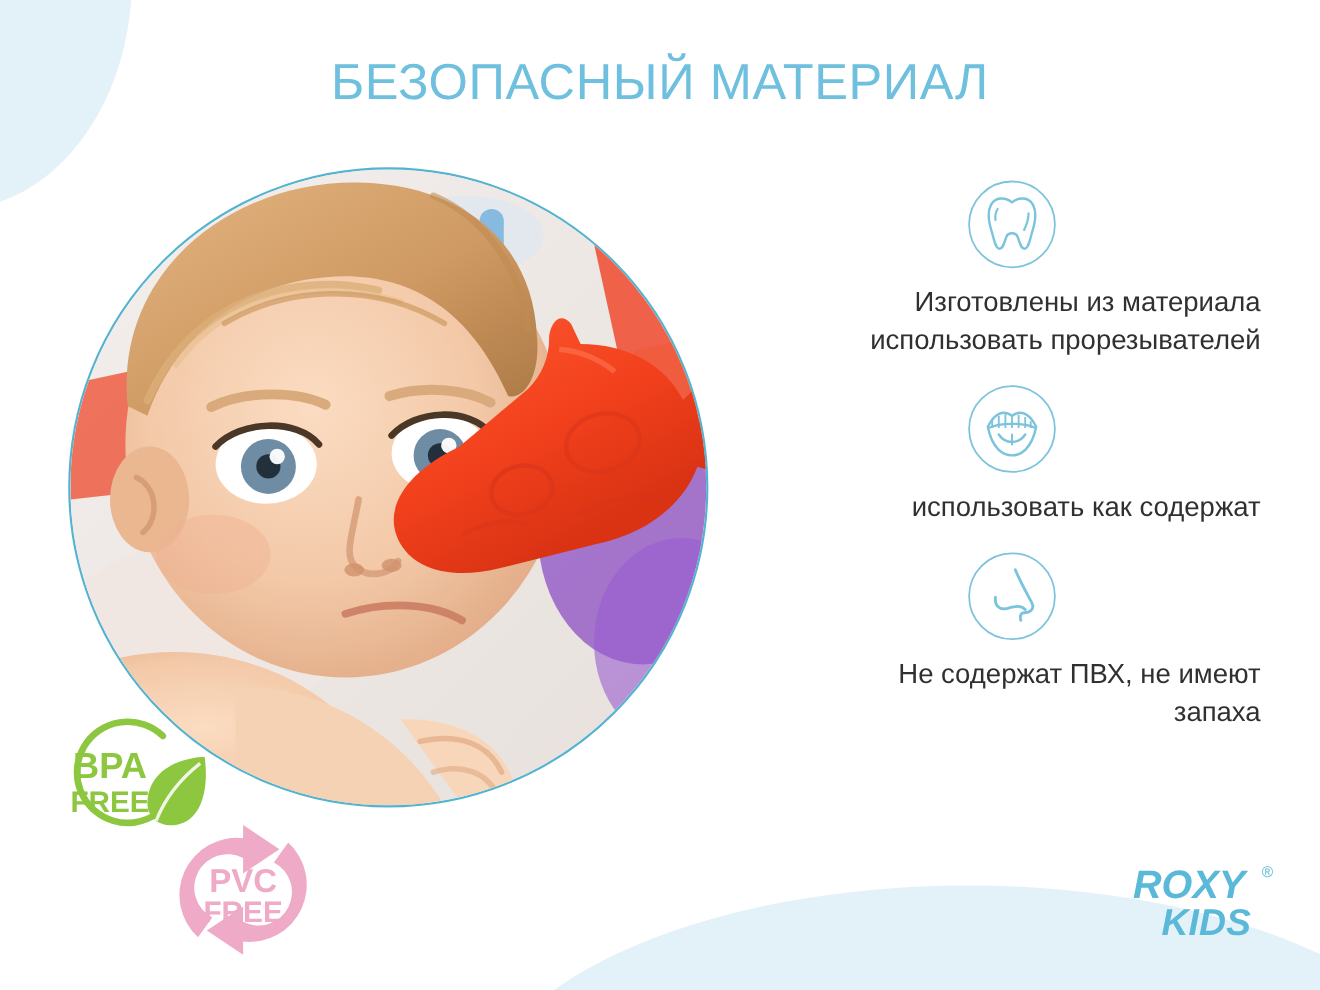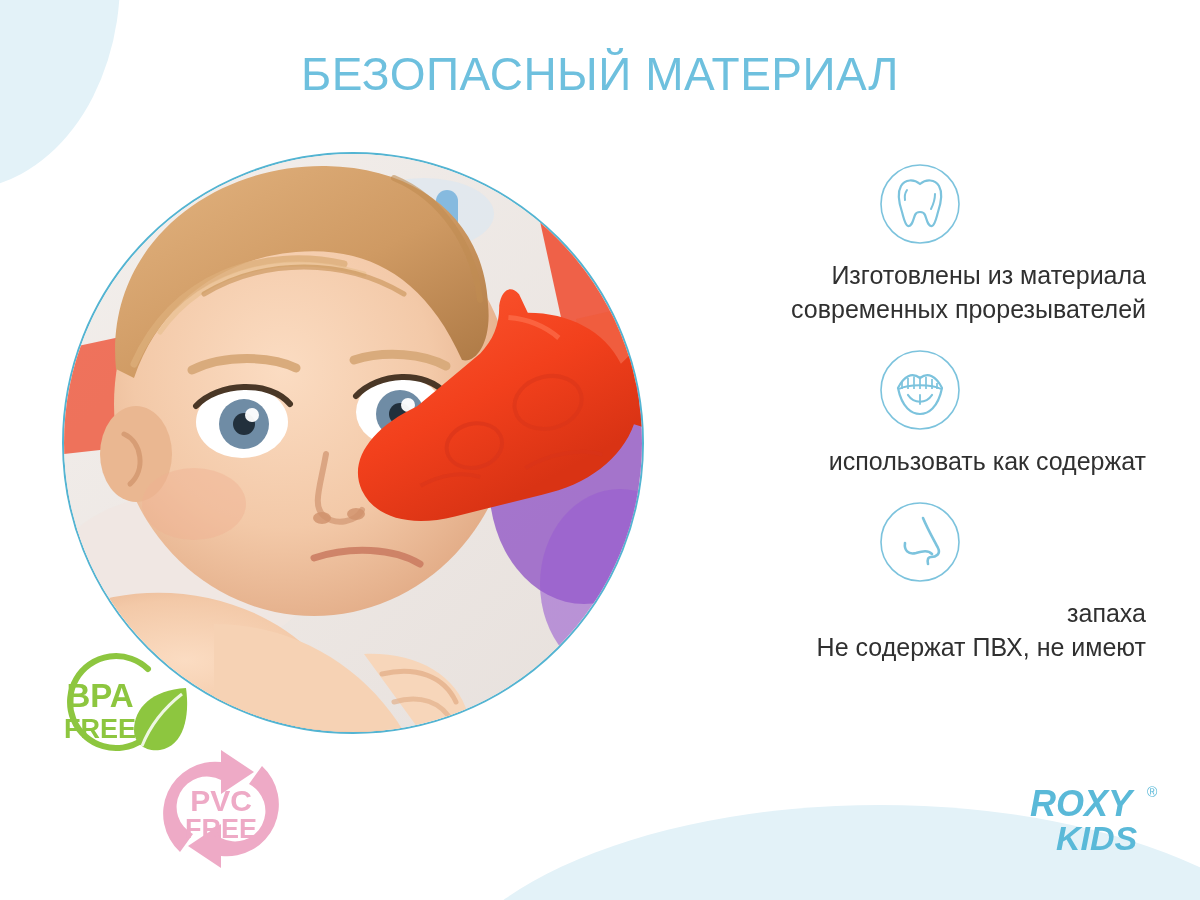--- a/index.html
+++ b/index.html
@@ -279,21 +279,21 @@
                    C 26 57, 27 63, 30 64 C 34 65, 35 58, 37 53
                    C 38.5 49, 45.5 49, 47 53 C 49 58, 50 65, 54 64
                    C 57 63, 58 57, 60 50 C 63 41, 65 31, 61 24
                    C 57 17, 48 17, 42 22 Z" fill="none" stroke="#7cc3dd" stroke-width="2.2" stroke-linejoin="round"></path>
           <path d="M29 28 C 27 31, 26.5 35, 27 38" fill="none" stroke="#7cc3dd" stroke-width="2" stroke-linecap="round"></path>
           <path d="M57 32 C 57 37, 55 43, 53 47" fill="none" stroke="#7cc3dd" stroke-width="2" stroke-linecap="round"></path>
         </svg>
       </div>
       <div class="feature-text">
         <span style="display: block;">Изготовлены из материала</span>
-        <span style="display: block;">современных прорезывателей</span>
+        <span style="display: block;">использовать прорезывателей</span>
       </div>
     </div>
 
     <div class="feature">
       <div class="feature-icon">
         <svg viewBox="0 0 84 84" aria-hidden="true">
           <circle cx="42" cy="42" r="39" fill="none" stroke="#7cc3dd" stroke-width="1.6"></circle>
           <path d="M20 40 C 26 28, 34 24, 42 30 C 50 24, 58 28, 64 40
                    C 60 60, 50 66, 42 66 C 34 66, 24 60, 20 40 Z" fill="none" stroke="#7cc3dd" stroke-width="2.2" stroke-linejoin="round"></path>
           <path d="M21 41 C 30 36, 54 36, 63 41" fill="none" stroke="#7cc3dd" stroke-width="2"></path>
@@ -310,22 +310,22 @@
     <div class="feature">
       <div class="feature-icon">
         <svg viewBox="0 0 84 84" aria-hidden="true">
           <circle cx="42" cy="42" r="39" fill="none" stroke="#7cc3dd" stroke-width="1.6"></circle>
           <path d="M45 18 C 50 30, 57 42, 60 48 C 63 54, 58 57, 53 57
                    C 50 57, 49 60, 50 64" fill="none" stroke="#7cc3dd" stroke-width="2.6" stroke-linecap="round" stroke-linejoin="round"></path>
           <path d="M27 43 C 26 50, 30 55, 38 53 C 45 51, 50 50, 54 54" fill="none" stroke="#7cc3dd" stroke-width="2.6" stroke-linecap="round"></path>
         </svg>
       </div>
       <div class="feature-text">
+        <span style="display: block;">Не содержат ПВХ, не имеют</span>
         <span style="display: block;">запаха</span>
-        <span style="display: block;">Не содержат ПВХ, не имеют</span>
       </div>
     </div>
 
   </div>
 
   <div class="logo">
     <svg viewBox="0 0 140 78" aria-hidden="true">
       <text x="2" y="36" font-family="Liberation Sans, sans-serif" font-size="36" font-weight="bold" font-style="italic" fill="#5ab9d8">ROXY</text>
       <text x="119" y="17" font-family="Liberation Sans, sans-serif" font-size="14" fill="#5ab9d8">®</text>
       <text x="28" y="70" font-family="Liberation Sans, sans-serif" font-size="34" font-weight="bold" font-style="italic" fill="#5ab9d8">KIDS</text>

